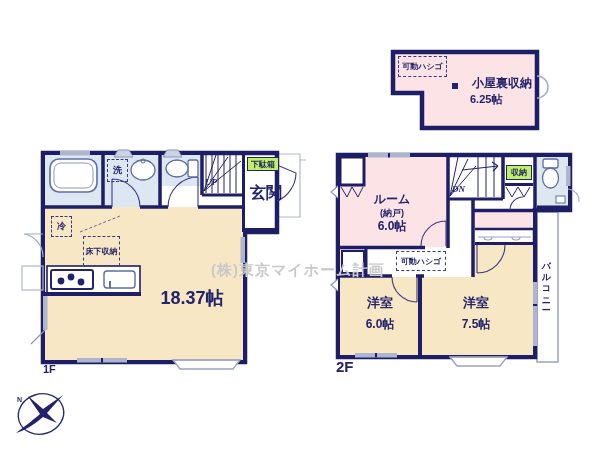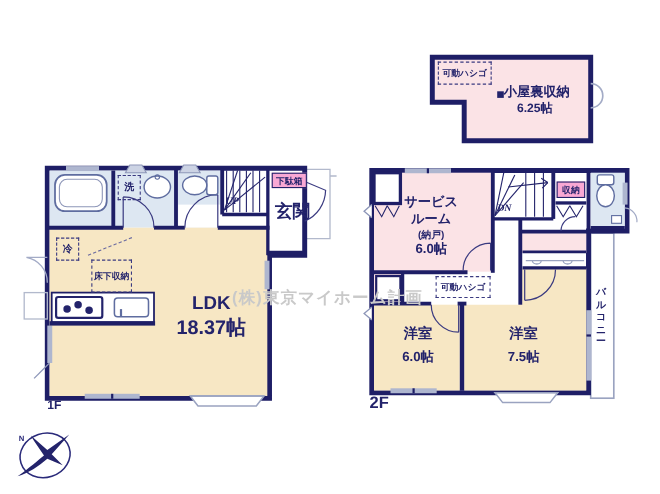--- a/index.html
+++ b/index.html
@@ -5,21 +5,21 @@
   html,body{margin:0;padding:0;background:#ffffff;}
   #plan{position:relative;width:600px;height:449px;background:#ffffff;overflow:hidden;
         font-family:"Liberation Sans",sans-serif;}
   #plan svg{position:absolute;left:0;top:0;z-index:1;}
   .lbl{position:absolute;z-index:6;color:#23236b;font-weight:600;line-height:1.15;
        white-space:nowrap;font-family:"Liberation Sans",sans-serif;}
   .ctr{text-align:center;}
   .dashed-box{position:absolute;z-index:6;border:1px dashed #3a3a80;color:#23236b;
        display:flex;align-items:center;justify-content:center;font-weight:600;
        font-family:"Liberation Sans",sans-serif;background:transparent;text-align:right;}
-  .solid-box{position:absolute;z-index:6;border:1px solid #23236b;background:#f9a8d4;color:#23236b;
+  .solid-box{position:absolute;z-index:6;border:1px solid #23236b;background:#bef264;color:#23236b;
        display:flex;align-items:center;justify-content:center;font-weight:600;
        font-family:"Liberation Sans",sans-serif;}
   .vert{writing-mode:vertical-rl;text-orientation:upright;letter-spacing:2px;}
   .watermark{position:absolute;z-index:5;color:#c9c9c9;font-weight:700;letter-spacing:1px;
        font-size:15px;font-family:"Liberation Sans",sans-serif;white-space:nowrap;}
   .sq{position:absolute;z-index:6;background:#23236b;}
   .ital{font-style:italic;font-family:"Liberation Serif",serif;font-weight:700;}
 </style>
 </head>
 <body>
@@ -202,37 +202,35 @@
   <g>
     <ellipse cx="41" cy="414" rx="23" ry="20" fill="none" stroke="#2a2a7a" stroke-width="1.4" transform="rotate(-18 41 414)"></ellipse>
     <path d="M16,433 C27,425 34,419 40,414 L31,401 L28,396 L43,409 L63,395 L47,413 L57,423 L43,417 C35,424 26,430 16,433 Z" fill="#23236b"></path>
   </g>
 </svg>
 
   <div class="watermark" style="left:211px;top:217px;margin-top:44px;">(株)東京マイホーム計画</div>
 
   <div class="dashed-box" style="left:398px;top:56px;width:47px;height:19px;font-size:8px;">可動ハシゴ</div>
   <div class="sq" style="left:452px;top:83px;width:6px;height:6px;"></div>
-  <div class="lbl" style="left:458px;top:77px;font-size:12px;">小屋裏収納</div>
+  <div class="lbl" style="left:472px;top:77px;font-size:12px;">小屋裏収納</div>
   <div class="lbl" style="left:470px;top:93px;font-size:11px;">6.25帖</div>
 
   <div class="dashed-box" style="left:107px;top:159px;width:19px;height:21px;font-size:9px;">洗</div>
   <div class="solid-box" style="left:247px;top:157px;width:30px;height:12px;font-size:8px;">下駄箱</div>
   <div class="lbl" style="left:250px;top:184px;font-size:16px;">玄関</div>
   <div class="lbl ital" style="left:205px;top:177px;font-size:9px;">UP</div>
   <div class="dashed-box" style="left:51px;top:216px;width:19px;height:19px;font-size:9px;">冷</div>
   <div class="dashed-box" style="left:83px;top:236px;width:35px;height:28px;font-size:8px;flex-direction:row;">
     <span>床下</span>
     <span>収納</span>
   </div>
-  <div class="lbl ctr" style="left:160px;top:266px;width:64px;font-size:17px;font-weight:600;">LDK</div>
   <div class="lbl ctr" style="left:147px;top:288px;width:90px;font-size:18px;">18.37帖</div>
   <div class="lbl" style="left:43px;top:363px;font-size:11px;font-weight:700;">1F</div>
 
-  <div class="lbl ctr" style="left:352px;top:177px;width:80px;font-size:12px;">サービス</div>
   <div class="lbl ctr" style="left:352px;top:193px;width:80px;font-size:12px;">ルーム</div>
   <div class="lbl ctr" style="left:352px;top:208px;width:80px;font-size:9px;">(納戸)</div>
   <div class="lbl ctr" style="left:352px;top:220px;width:80px;font-size:12px;">6.0帖</div>
   <div class="lbl ital" style="left:452px;top:184px;font-size:9px;">DN</div>
   <div class="solid-box" style="left:506px;top:165px;width:24px;height:13px;font-size:8px;">収納</div>
   <div class="dashed-box" style="left:396px;top:251px;width:48px;height:18px;font-size:8px;">可動ハシゴ</div>
   <div class="lbl ctr" style="left:356px;top:296px;width:48px;font-size:13px;">洋室</div>
   <div class="lbl ctr" style="left:354px;top:318px;width:52px;font-size:12px;">6.0帖</div>
   <div class="lbl ctr" style="left:452px;top:296px;width:48px;font-size:13px;">洋室</div>
   <div class="lbl ctr" style="left:450px;top:318px;width:52px;font-size:12px;">7.5帖</div>

